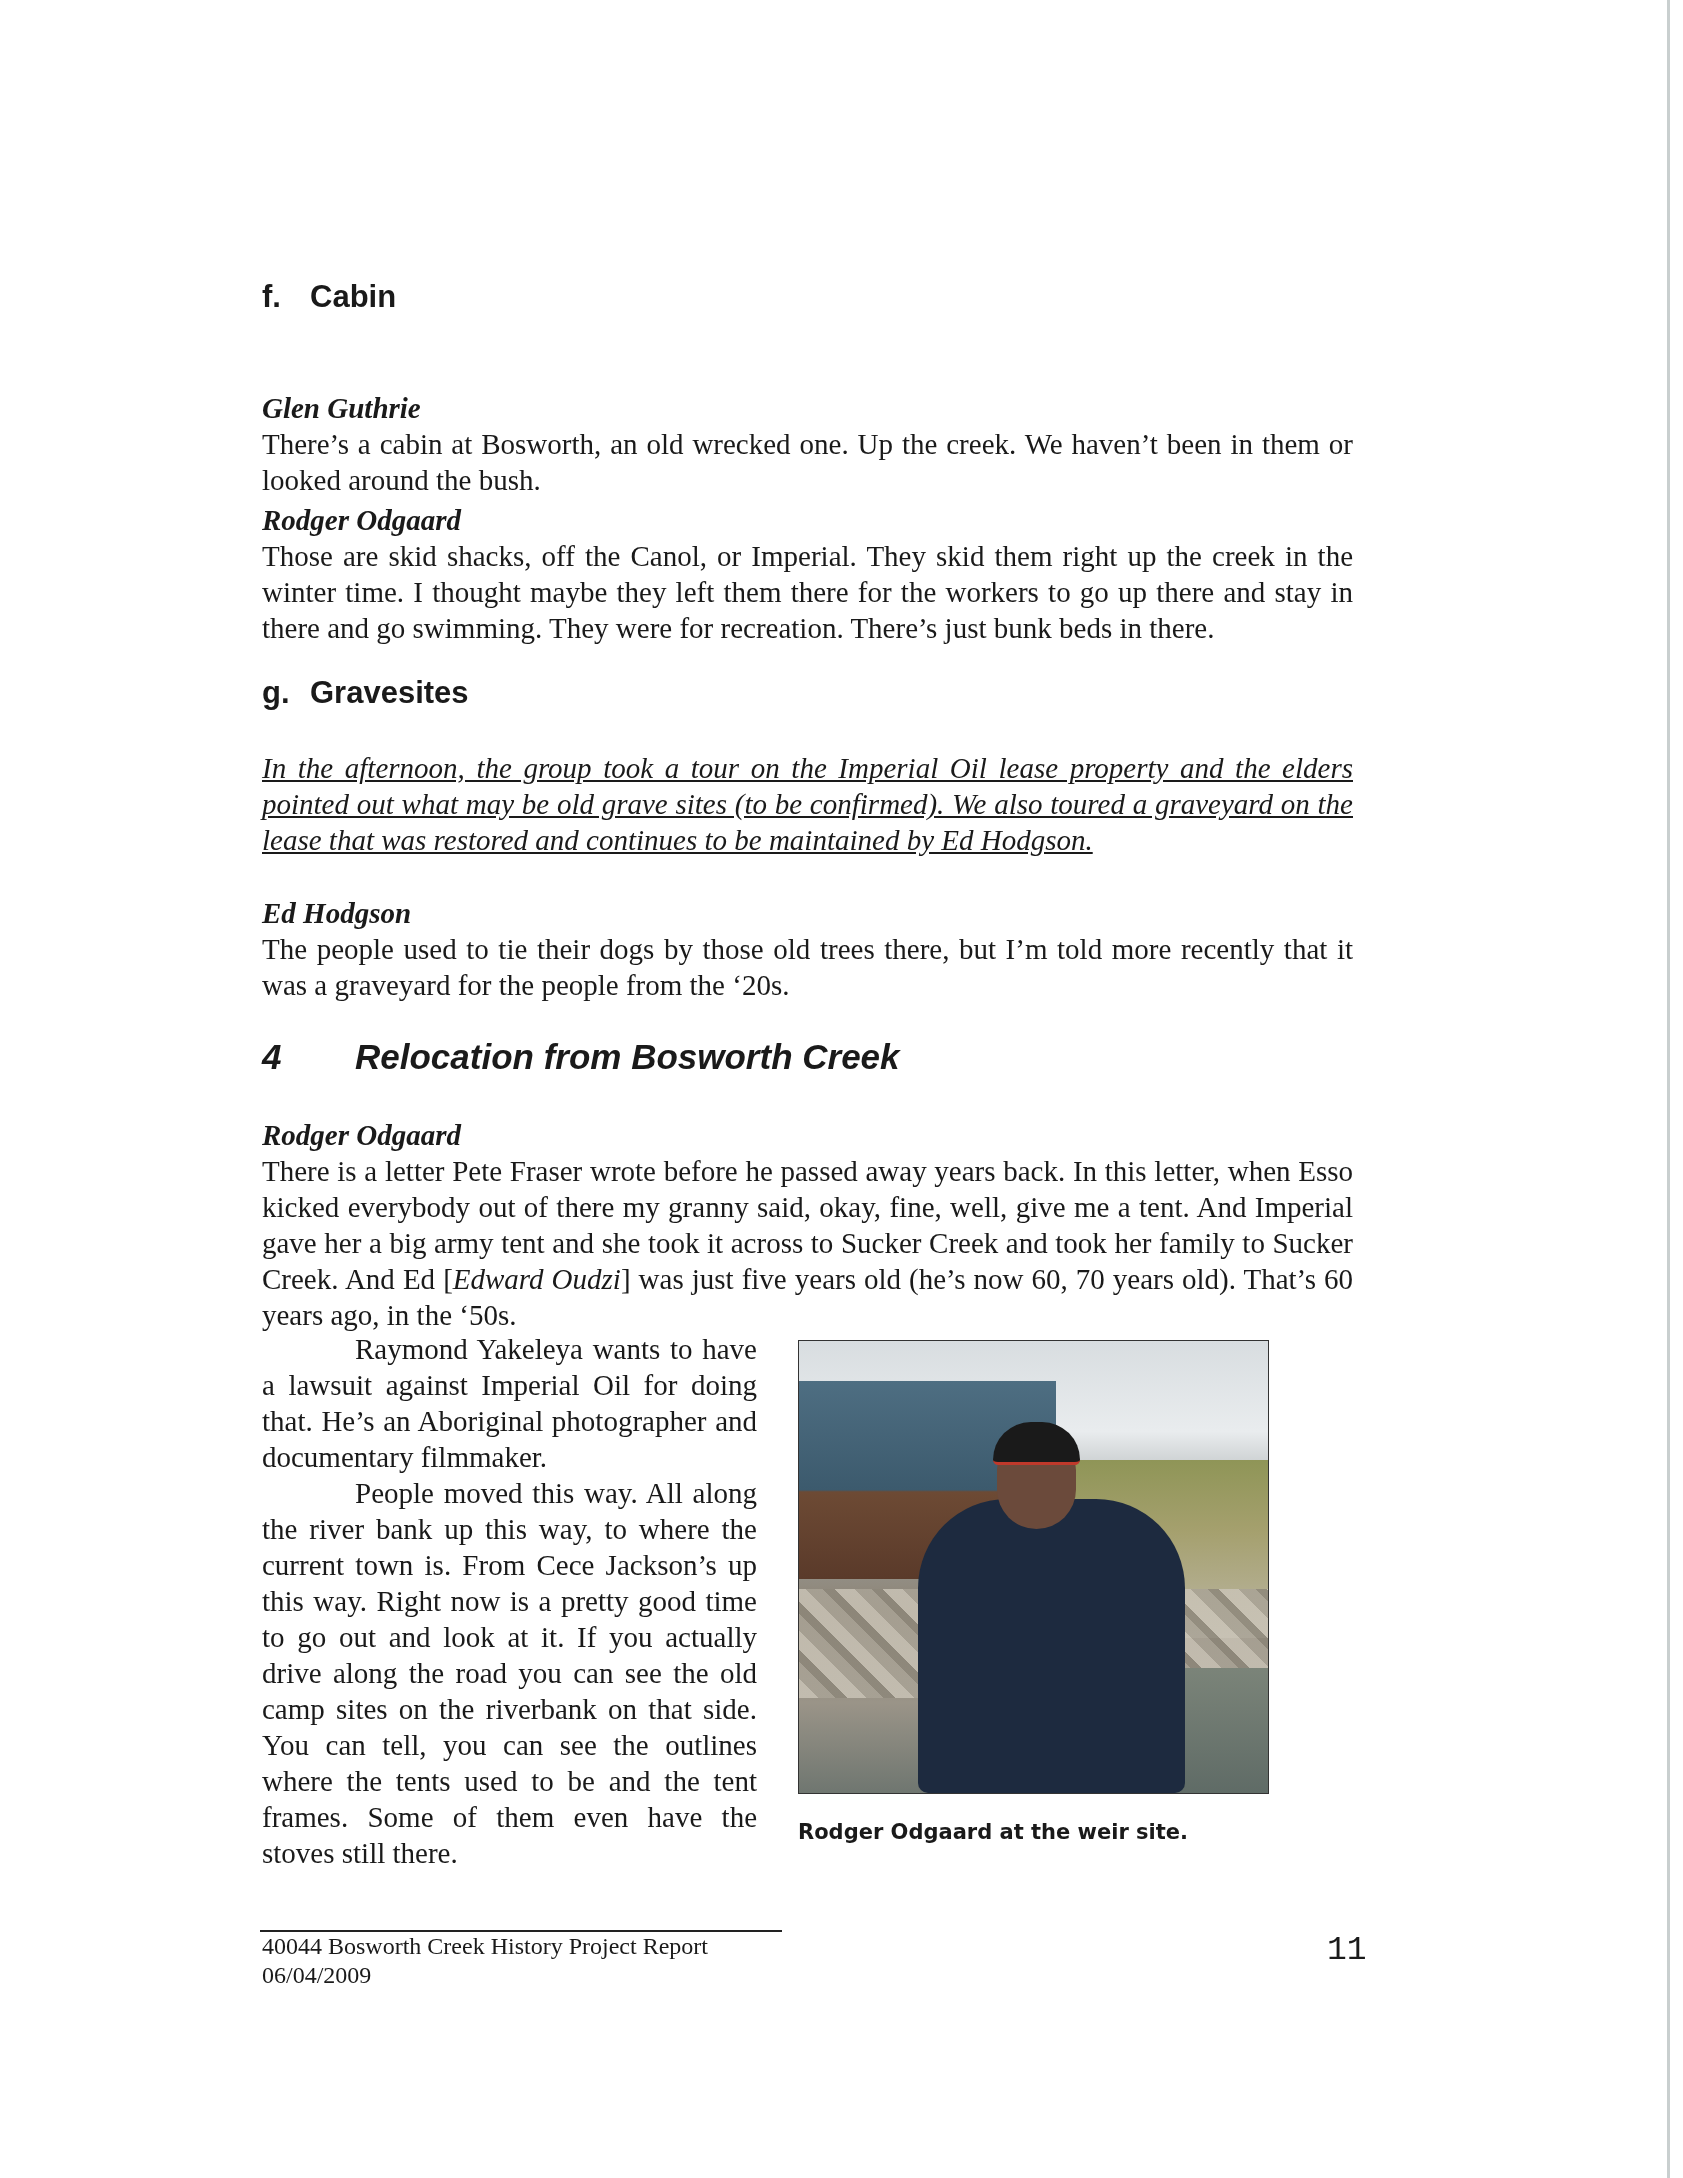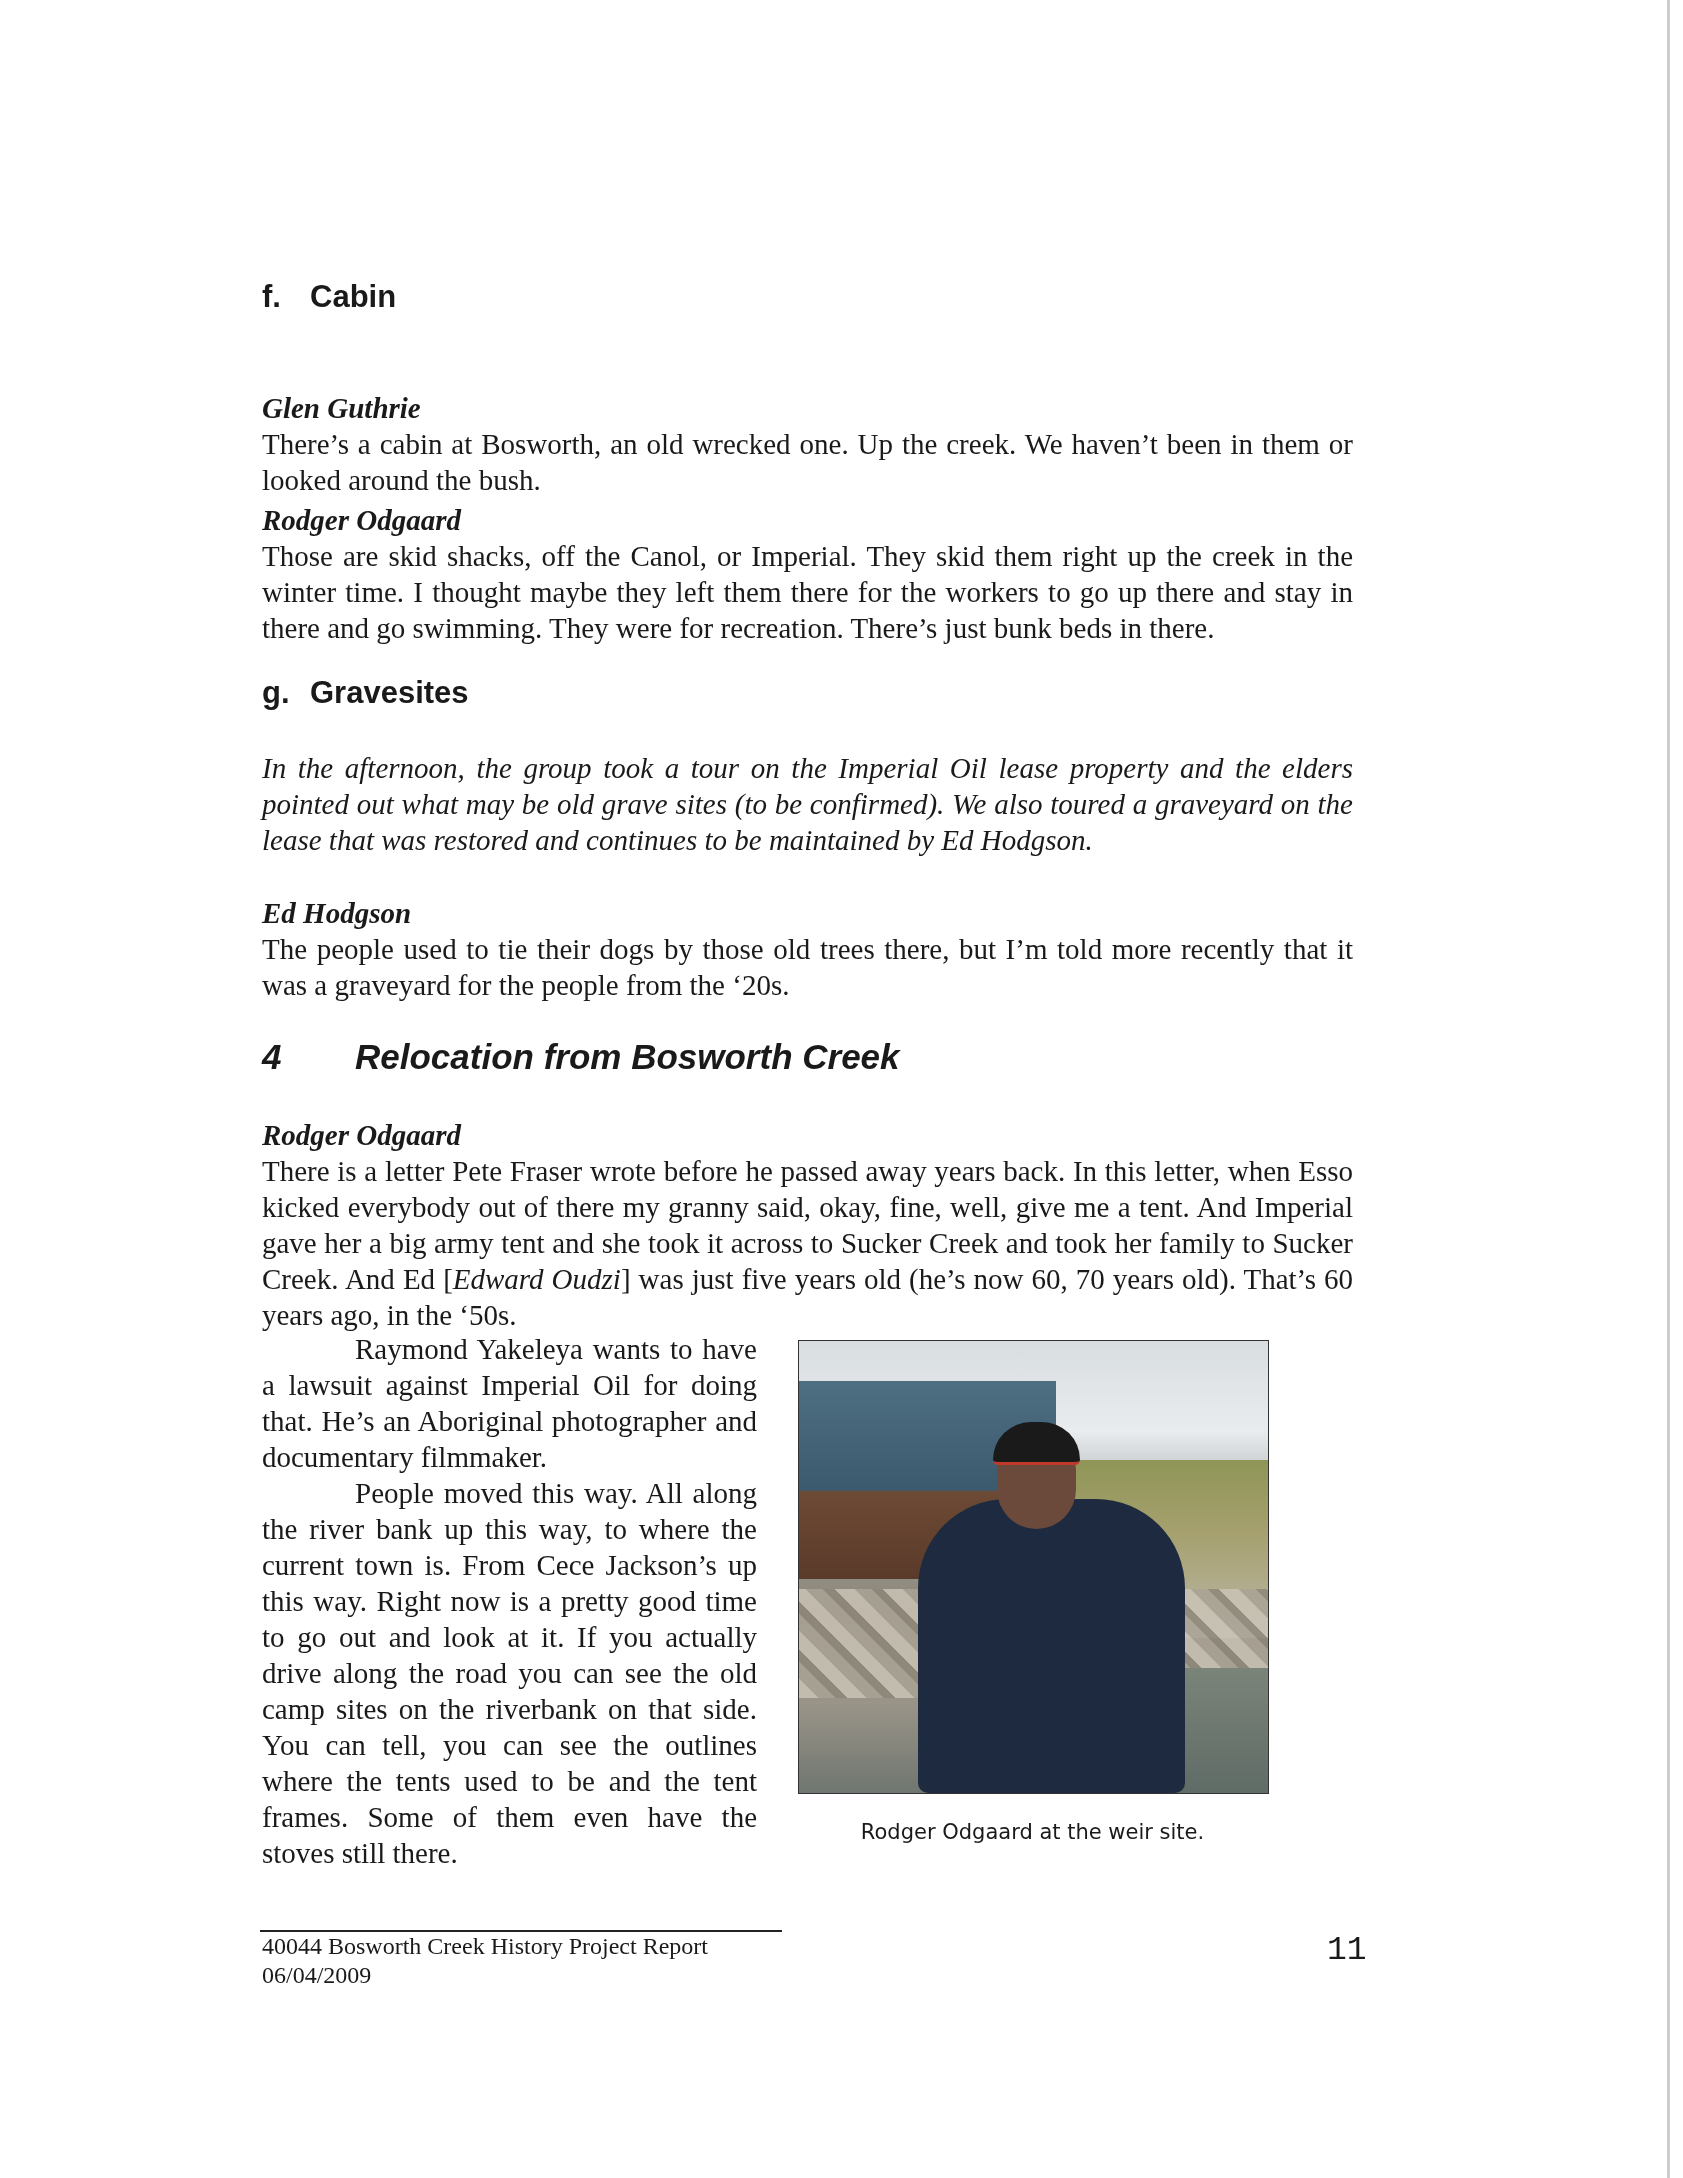--- a/index.html
+++ b/index.html
@@ -17,21 +17,21 @@
   .col p { margin:0; text-indent:93px; }
   .photo { position:absolute; left:798px; top:1340px; width:469px; height:452px; overflow:hidden; border:1px solid #333;
     background:linear-gradient(180deg,#d8dde0 0%,#e9ecee 20%,#9aa0a0 40%,#8d8272 60%,#9a9488 80%,#6f7670 100%); }
   .photo .wall { position:absolute; left:0; top:40px; width:257px; height:198px; background:linear-gradient(180deg,#4e6e82 0%,#3c5a6d 55%,#6d4a34 56%,#5a3a2a 100%); }
   .photo .bank { position:absolute; left:257px; top:119px; width:212px; height:178px; background:linear-gradient(180deg,#8f9557 0%,#a5a06e 40%,#bcb7a6 100%); }
   .photo .rocks { position:absolute; left:0; top:248px; width:469px; height:109px; background:repeating-linear-gradient(45deg,#c9c3b6 0 14px,#a9a396 14px 26px,#8d877a 26px 34px); opacity:0.85; }
   .photo .water { position:absolute; left:248px; top:327px; width:222px; height:126px; background:linear-gradient(180deg,#7b8479,#5f6b66); }
   .photo .person { position:absolute; left:119px; top:158px; width:267px; height:294px; background:#1d2a3f; border-radius:89px 89px 10px 10px; }
   .photo .head { position:absolute; left:198px; top:94px; width:79px; height:94px; background:#6b4a3b; border-radius:40px 40px 45px 45px; }
   .photo .cap { position:absolute; left:194px; top:81px; width:87px; height:40px; background:#1a1a1a; border-radius:44px 44px 6px 6px; border-bottom:3px solid #c0392b; }
-  .caption { position:absolute; left:798px; width:469px; top:1820px; text-align:center; font-family:"DejaVu Sans", sans-serif; font-size:21px; color:#1a1a1a; }
+  .caption { position:absolute; left:798px; width:469px; top:1820px; text-align:left; font-family:"DejaVu Sans", sans-serif; font-size:21px; color:#1a1a1a;font-weight:bold; }
   .footer-rule { position:absolute; left:260px; top:1930px; width:522px; height:2px; background:#222; }
   .footer { position:absolute; left:262px; top:1932px; font-family:"Liberation Serif", serif; font-size:24px; line-height:29px; }
   .pagenum { position:absolute; left:1327px; top:1932px; font-family:Liberation Mono, monospace; font-size:33px; }
 </style>
 </head>
 <body>
 
 <div class="page">
   <div class="edge-line"></div>
 
@@ -46,21 +46,21 @@
 
   <div class="text" style="top:502px;">
     <span class="speaker">Rodger Odgaard</span>
     <span>Those are skid shacks, off the Canol, or Imperial. They skid them right up the creek in the winter time. I thought maybe they left them there for the workers to go up there and stay in there and go swimming. They were for recreation. There’s just bunk beds in there.</span>
   </div>
 
   <div class="h2" style="top:675px;">
     <span class="num">g.</span><span>Gravesites</span>
   </div>
 
-  <div class="text narr" style="top:750px;">In the afternoon, the group took a tour on the Imperial Oil lease property and the elders pointed out what may be old grave sites (to be confirmed). We also toured a graveyard on the lease that was restored and continues to be maintained by Ed Hodgson.</div>
+  <div class="text narr" style="top:750px;text-decoration:underline;">In the afternoon, the group took a tour on the Imperial Oil lease property and the elders pointed out what may be old grave sites (to be confirmed). We also toured a graveyard on the lease that was restored and continues to be maintained by Ed Hodgson.</div>
 
   <div class="text" style="top:895px;">
     <span class="speaker">Ed Hodgson</span>
     <span>The people used to tie their dogs by those old trees there, but I’m told more recently that it was a graveyard for the people from the ‘20s.</span>
   </div>
 
   <div class="h1" style="top:1037px;">
     <span class="num">4</span><span>Relocation from Bosworth Creek</span>
   </div>
 

